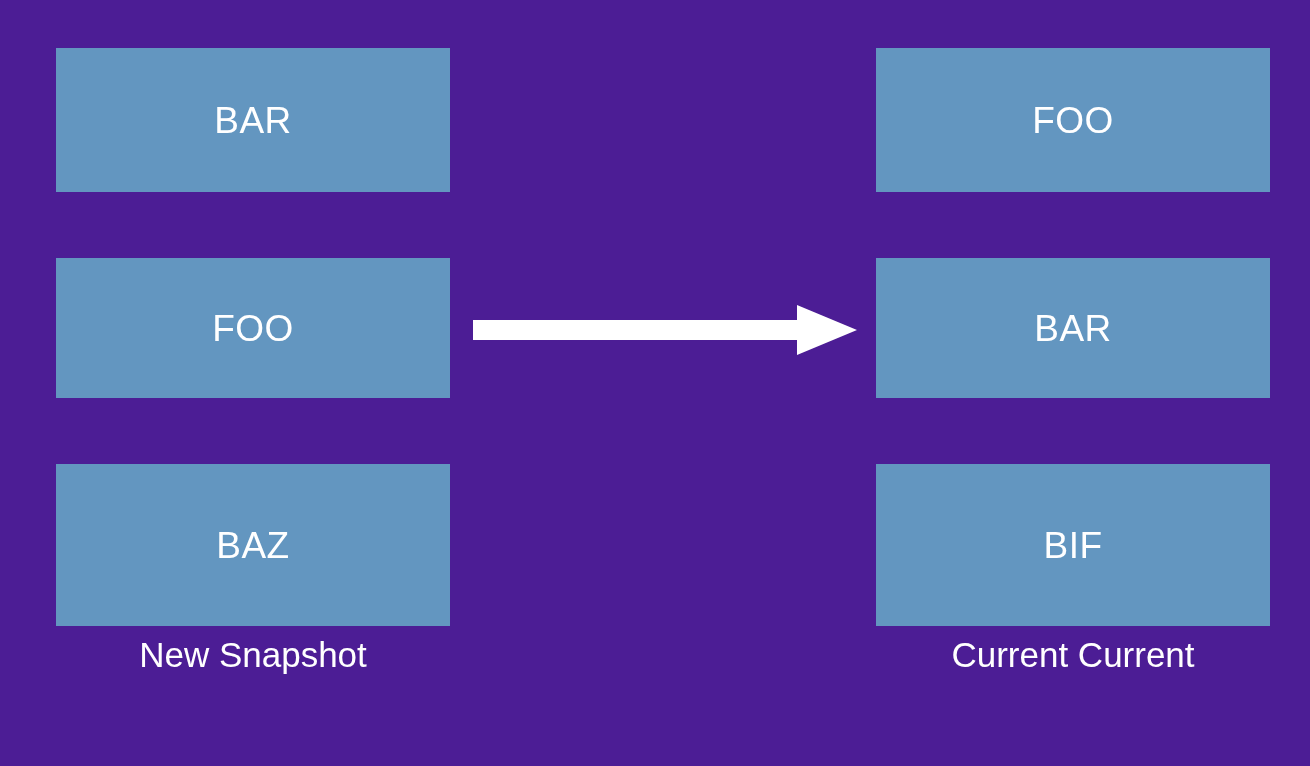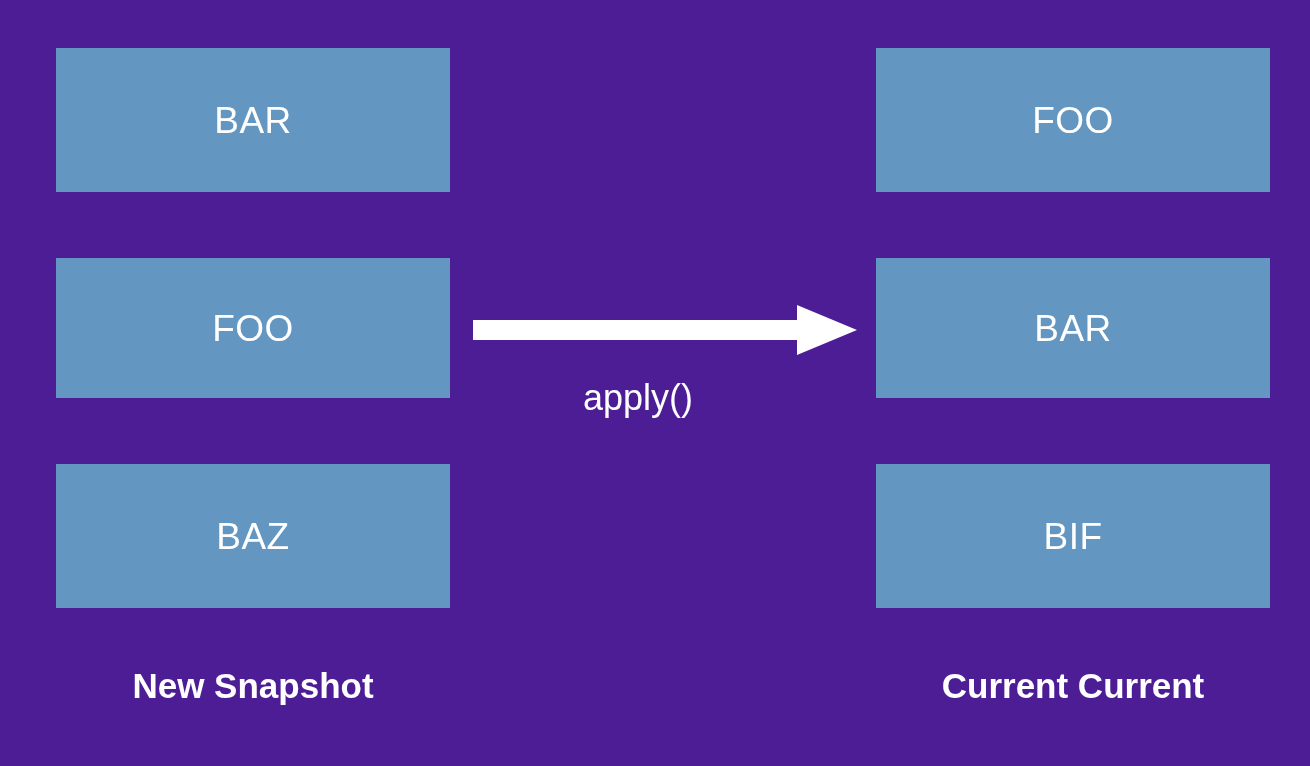--- a/index.html
+++ b/index.html
@@ -38,30 +38,30 @@
     color: #ffffff;
     font-size: 37px;
     font-weight: 400;
     letter-spacing: 0.5px;
     line-height: 1;
     font-family: "Liberation Sans", sans-serif;
   }
 
   .row-0 { top: 48px;  height: 144px; }
   .row-1 { top: 258px; height: 140px; }
-  .row-2 { top: 464px; height: 144px; justify-content: center; }
+  .row-2 { top: 464px; height: 162px; justify-content: center; }
 
   .column-caption {
     position: absolute;
     width: 394px;
-    top: 668px;
+    top: 637px;
     text-align: center;
     color: #ffffff;
     font-size: 35px;
-    font-weight: 700;
+    font-weight: 400;
     line-height: 1;
     font-family: "Liberation Sans", sans-serif;
   }
 
   #arrow-group {
     position: absolute;
     left: 471px;
     top: 300px;
     width: 390px;
     height: 60px;
@@ -116,15 +116,14 @@
     </div>
     <div class="column-caption">Current Current</div>
   </div>
 
   <div id="arrow-group">
     <svg id="arrow-svg" width="390" height="60" viewBox="0 0 390 60" aria-hidden="true">
       <polygon fill="#ffffff" points="2,20 326,20 326,5 386,30 326,55 326,40 2,40"></polygon>
     </svg>
   </div>
 
-  <div id="arrow-caption">apply()</div>
 
 </div>
 
 </body></html>

